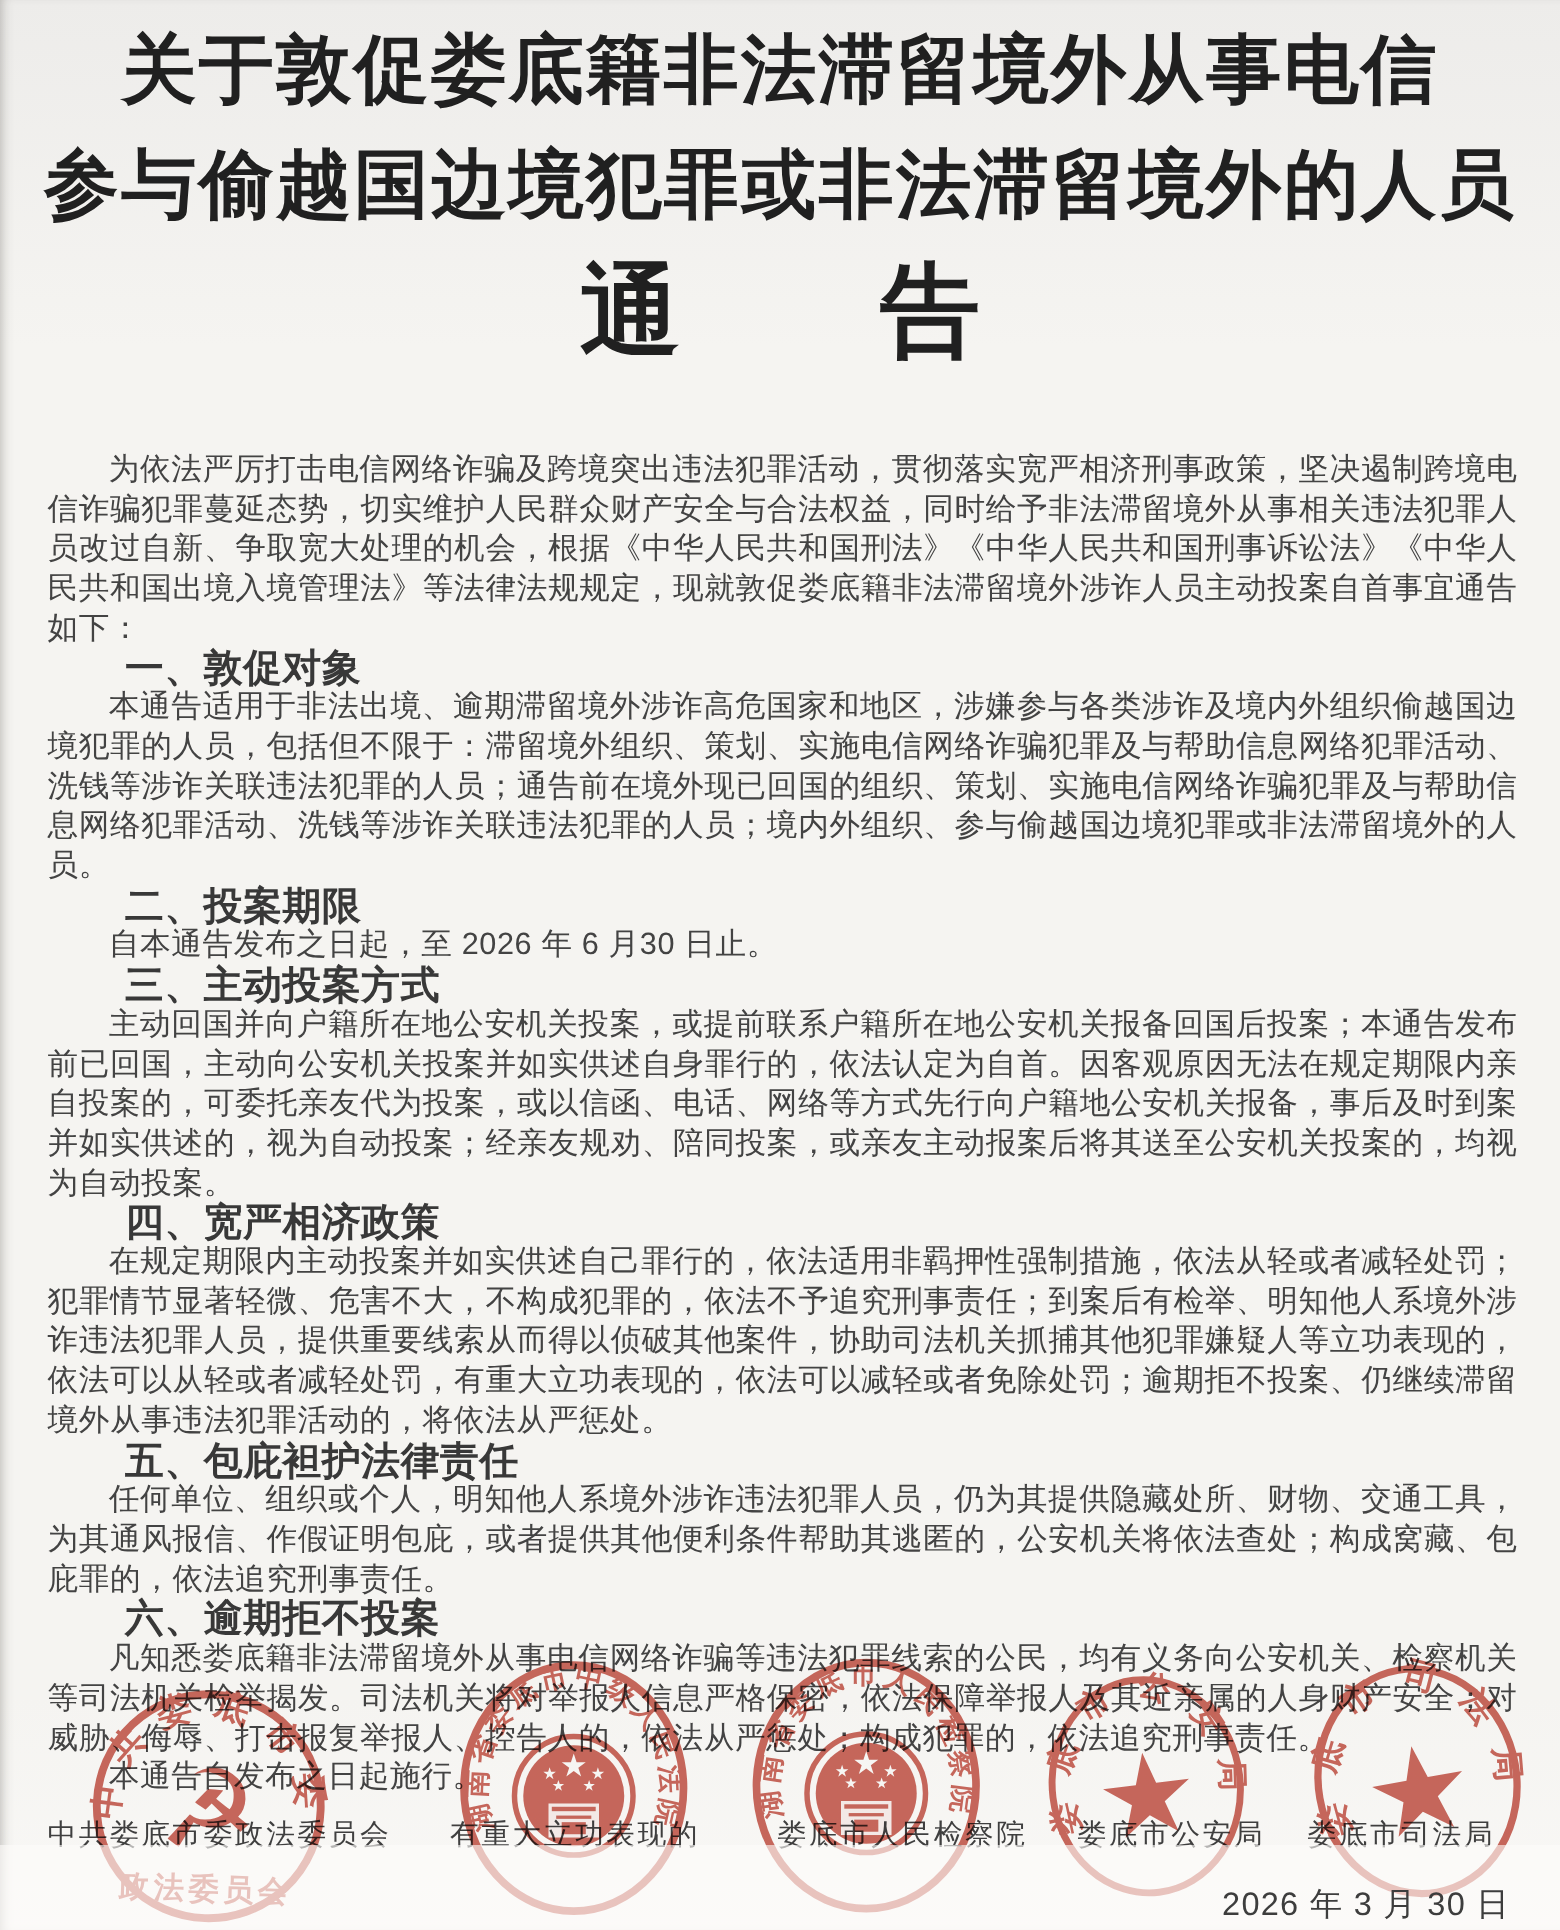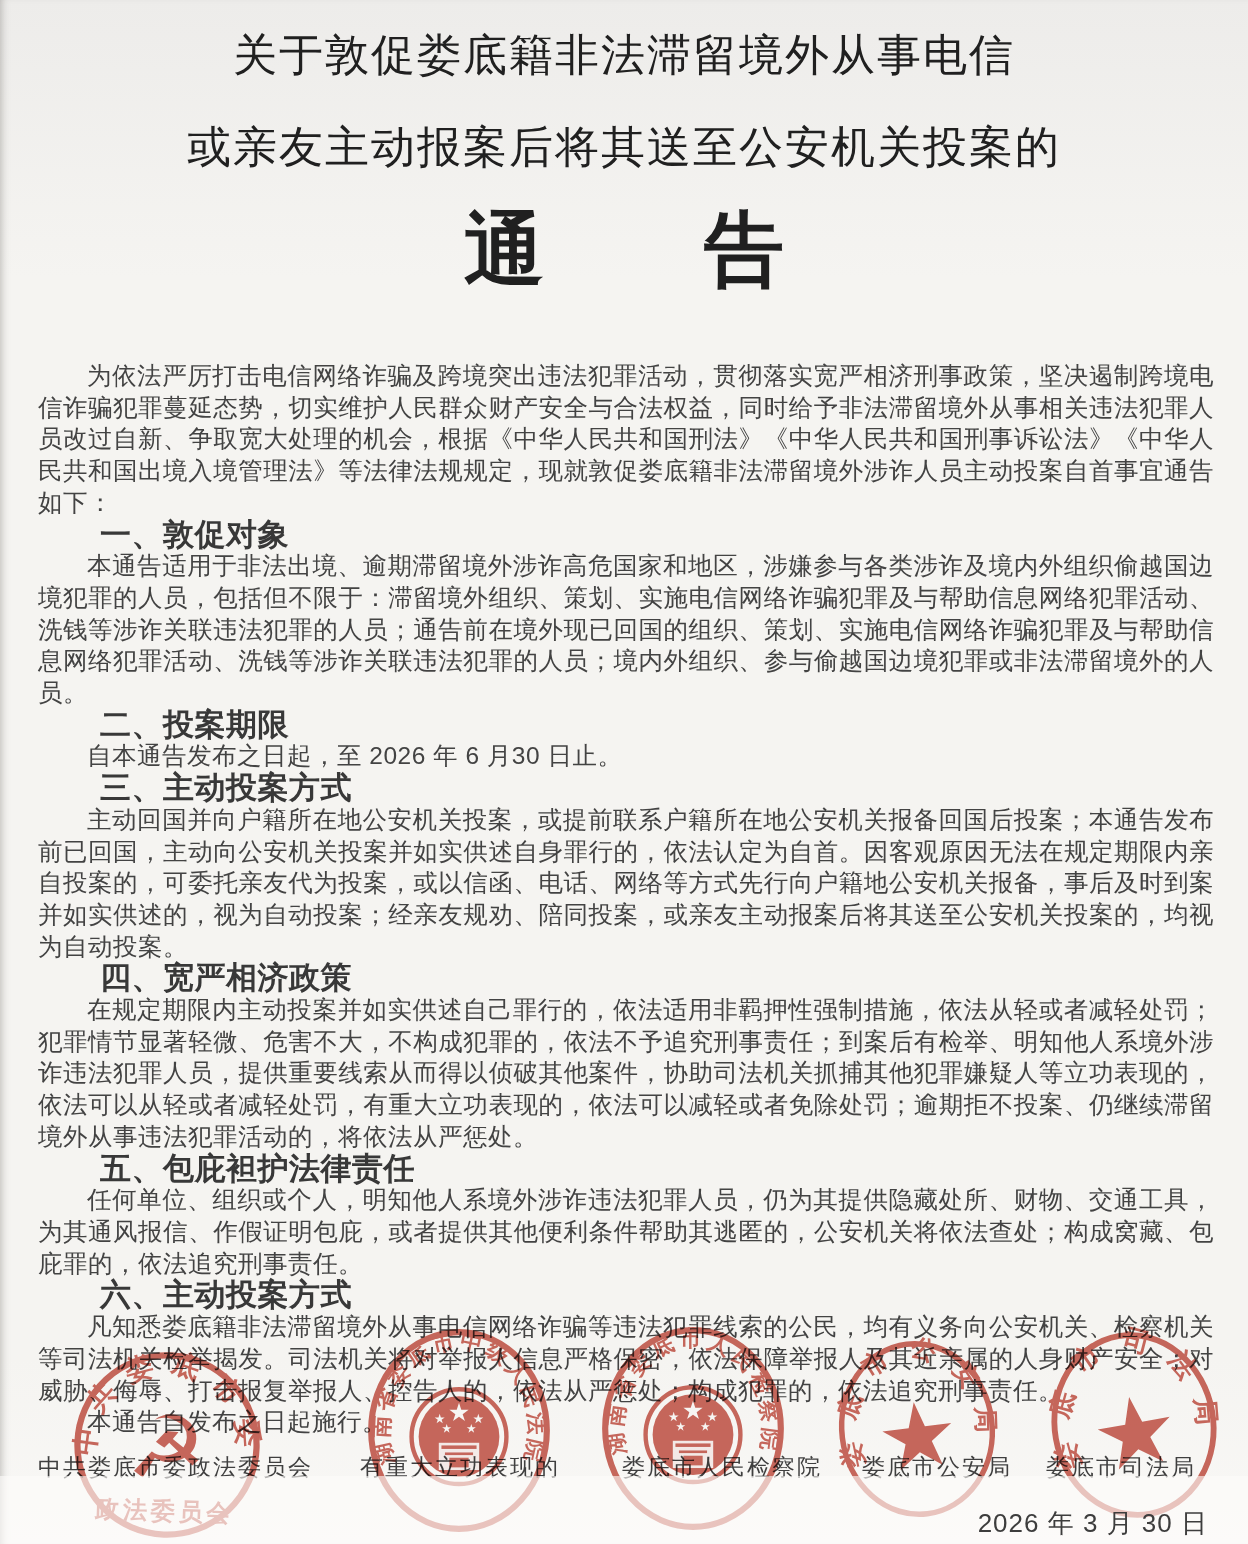--- a/index.html
+++ b/index.html
@@ -11,21 +11,21 @@
     overflow:hidden;
     background: linear-gradient(180deg,#edecea 0%, var(--paper,#f5f4f1) 18%, var(--paper,#f5f4f1) 88%, #f9f8f6 100%);
     box-shadow: inset 7px 0 9px -6px rgba(70,65,60,.35);
     font-family:"Liberation Sans","DejaVu Sans",sans-serif;
     color: var(--body-ink,#434343);
   }
   
   .title-block{ position:absolute; left:0; right:0; top:10px; text-align:center; }
   .title-line{
     font-family:"Liberation Serif","DejaVu Serif",serif;
-    font-weight:400; font-size:44px; line-height:92px;
+    font-weight:700; font-size:60px; line-height:92px;
     letter-spacing:2px; color:var(--title-ink,#202020);
   }
   .title-word{
     font-family:"Liberation Serif","DejaVu Serif",serif;
     font-weight:900; font-size:80px; line-height:96px; margin-top:8px;
     color:var(--title-ink,#202020);
     text-align:center;
   }
   
   .doc-body{
@@ -64,37 +64,37 @@
   }
   svg text{ font-family:"Liberation Sans","DejaVu Sans",sans-serif; font-weight:700; }
 </style>
 </head>
 <body>
 
 <div class="page">
 
   <header class="title-block">
     <div class="title-line">关于敦促娄底籍非法滞留境外从事电信</div>
-    <div class="title-line">或亲友主动报案后将其送至公安机关投案的</div>
+    <div class="title-line">参与偷越国边境犯罪或非法滞留境外的人员</div>
     <div class="title-word">通　　告</div>
   </header>
 
   <main class="doc-body">
     <p class="para">为依法严厉打击电信网络诈骗及跨境突出违法犯罪活动，贯彻落实宽严相济刑事政策，坚决遏制跨境电信诈骗犯罪蔓延态势，切实维护人民群众财产安全与合法权益，同时给予非法滞留境外从事相关违法犯罪人员改过自新、争取宽大处理的机会，根据《中华人民共和国刑法》《中华人民共和国刑事诉讼法》《中华人民共和国出境入境管理法》等法律法规规定，现就敦促娄底籍非法滞留境外涉诈人员主动投案自首事宜通告如下：</p>
     <h2 class="sec-heading">一、敦促对象</h2>
     <p class="para">本通告适用于非法出境、逾期滞留境外涉诈高危国家和地区，涉嫌参与各类涉诈及境内外组织偷越国边境犯罪的人员，包括但不限于：滞留境外组织、策划、实施电信网络诈骗犯罪及与帮助信息网络犯罪活动、洗钱等涉诈关联违法犯罪的人员；通告前在境外现已回国的组织、策划、实施电信网络诈骗犯罪及与帮助信息网络犯罪活动、洗钱等涉诈关联违法犯罪的人员；境内外组织、参与偷越国边境犯罪或非法滞留境外的人员。</p>
     <h2 class="sec-heading">二、投案期限</h2>
     <p class="para">自本通告发布之日起，至 2026 年 6 月30 日止。</p>
     <h2 class="sec-heading">三、主动投案方式</h2>
     <p class="para">主动回国并向户籍所在地公安机关投案，或提前联系户籍所在地公安机关报备回国后投案；本通告发布前已回国，主动向公安机关投案并如实供述自身罪行的，依法认定为自首。因客观原因无法在规定期限内亲自投案的，可委托亲友代为投案，或以信函、电话、网络等方式先行向户籍地公安机关报备，事后及时到案并如实供述的，视为自动投案；经亲友规劝、陪同投案，或亲友主动报案后将其送至公安机关投案的，均视为自动投案。</p>
     <h2 class="sec-heading">四、宽严相济政策</h2>
     <p class="para">在规定期限内主动投案并如实供述自己罪行的，依法适用非羁押性强制措施，依法从轻或者减轻处罚；犯罪情节显著轻微、危害不大，不构成犯罪的，依法不予追究刑事责任；到案后有检举、明知他人系境外涉诈违法犯罪人员，提供重要线索从而得以侦破其他案件，协助司法机关抓捕其他犯罪嫌疑人等立功表现的，依法可以从轻或者减轻处罚，有重大立功表现的，依法可以减轻或者免除处罚；逾期拒不投案、仍继续滞留境外从事违法犯罪活动的，将依法从严惩处。</p>
     <h2 class="sec-heading">五、包庇袒护法律责任</h2>
     <p class="para">任何单位、组织或个人，明知他人系境外涉诈违法犯罪人员，仍为其提供隐藏处所、财物、交通工具，为其通风报信、作假证明包庇，或者提供其他便利条件帮助其逃匿的，公安机关将依法查处；构成窝藏、包庇罪的，依法追究刑事责任。</p>
-    <h2 class="sec-heading">六、主动投案方式</h2>
+    <h2 class="sec-heading">六、逾期拒不投案</h2>
     <p class="para">凡知悉娄底籍非法滞留境外从事电信网络诈骗等违法犯罪线索的公民，均有义务向公安机关、检察机关等司法机关检举揭发。司法机关将对举报人信息严格保密，依法保障举报人及其近亲属的人身财产安全；对威胁、侮辱、打击报复举报人、控告人的，依法从严惩处；构成犯罪的，依法追究刑事责任。</p>
     <p class="para">本通告自发布之日起施行。</p>
   </main>
 
   <span class="sig-name" style="left:38px">中共娄底市委政法委员会</span>
   <span class="sig-name" style="left:360px">有重大立功表现的</span>
   <span class="sig-name" style="left:622px">娄底市人民检察院</span>
   <span class="sig-name" style="left:862px">娄底市公安局</span>
   <span class="sig-name" style="left:1046px">娄底市司法局</span>
 

